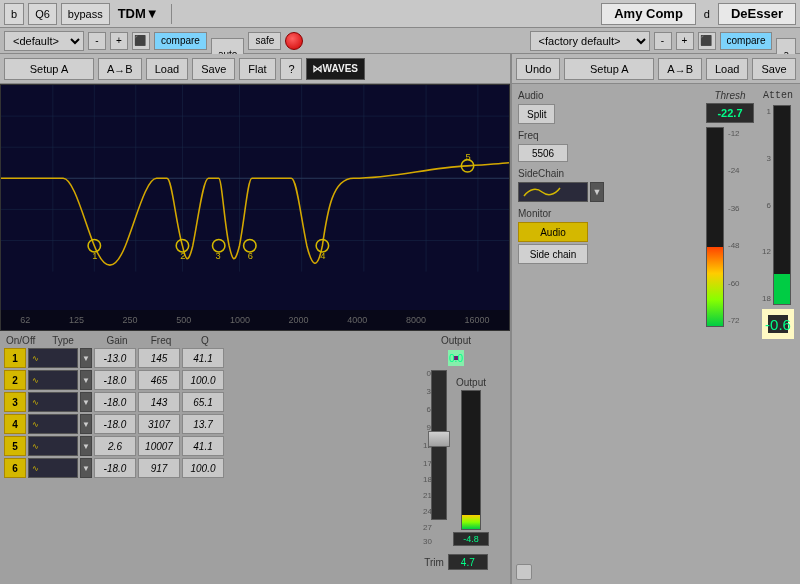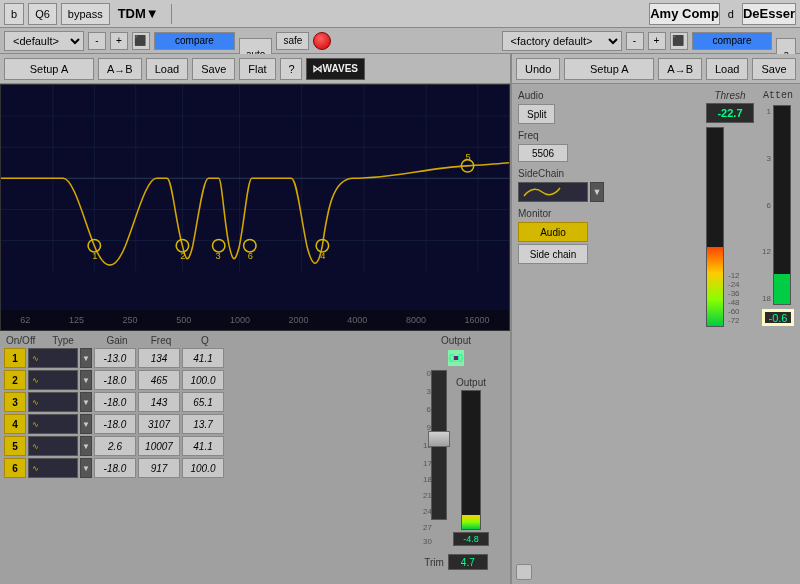--- a/index.html
+++ b/index.html
@@ -41,21 +41,21 @@
       width: 1px;
       background: #888;
       height: 20px;
       margin: 0 4px;
     }
     .plugin-name {
       font-size: 13px;
       font-weight: bold;
       background: #e8e8e8;
       border: 1px solid #888;
-      padding: 2px 0;
+      padding: 2px 12px;
       height: 22px;
       display: flex;
       align-items: center;
     }
 
     
     .second-bar {
       display: flex;
       align-items: center;
       background: #b8b8b8;
@@ -77,23 +77,23 @@
       border: 1px solid #888;
       width: 18px;
       height: 18px;
       font-size: 10px;
       cursor: pointer;
       display: flex;
       align-items: center;
       justify-content: center;
     }
     .compare-btn {
-      background: #3b82f6;
-      border: 1px solid #888;
-      padding: 2px 20px;
+      background: #7dd3fc;
+      border: 1px solid #888;
+      padding: 2px 6px;
       height: 18px;
       font-size: 10px;
       cursor: pointer;
       display: flex;
       align-items: center;
     }
     .auto-btn {
       background: #d0d0d0;
       border: 1px solid #888;
       padding: 10px 6px;
@@ -556,21 +556,21 @@
           <span class="eq-col-label" style="width:42px;">Q</span>
         </div>
 
         <div class="eq-row">
           <div class="band-btn">1</div>
           <div class="band-type">
             <span class="band-type-icon">∿</span>
           </div>
           <div class="band-dropdown">▼</div>
           <div class="band-value">-13.0</div>
-          <div class="band-value">134</div>
+          <div class="band-value">145</div>
           <div class="band-value">41.1</div>
         </div>
 
         <div class="eq-row">
           <div class="band-btn">2</div>
           <div class="band-type">
             <span class="band-type-icon">∿</span>
           </div>
           <div class="band-dropdown">▼</div>
           <div class="band-value">-18.0</div>
@@ -715,21 +715,21 @@
 
         <div style="display:flex;flex-direction:column;align-items:center;gap:2px;">
           <span style="font-size:10px;color:#333;font-style:italic;">Thresh</span>
           <div style="background:#2a2a2a;color:#00ff88;border:1px solid #555;font-size:11px;font-weight:bold;text-align:center;width:48px;height:20px;display:flex;align-items:center;justify-content:center;">-22.7</div>
         </div>
 
         <div style="display:flex;gap:4px;">
           <div style="position:relative;width:18px;height:200px;background:#1a1a1a;border:1px solid #555;overflow:hidden;">
             <div style="position:absolute;bottom:0;left:0;right:0;height:40%;background:linear-gradient(to top,#00cc44,#88ff00,#ffcc00,#ff4400);"></div>
           </div>
-          <div style="display:flex;flex-direction:column;justify-content:flex-end;height:200px;padding:2px 0;">
+          <div style="display:flex;flex-direction:column;justify-content:space-between;height:200px;padding:2px 0;">
             <span style="font-size:8px;color:#555;">-12</span>
             <span style="font-size:8px;color:#555;">-24</span>
             <span style="font-size:8px;color:#555;">-36</span>
             <span style="font-size:8px;color:#555;">-48</span>
             <span style="font-size:8px;color:#555;">-60</span>
             <span style="font-size:8px;color:#555;">-72</span>
           </div>
         </div>
       </div>
 
@@ -744,21 +744,21 @@
             <span style="font-size:8px;color:#555;">3</span>
             <span style="font-size:8px;color:#555;">6</span>
             <span style="font-size:8px;color:#555;">12</span>
             <span style="font-size:8px;color:#555;">18</span>
           </div>
           <div style="position:relative;width:18px;height:200px;background:#1a1a1a;border:1px solid #555;overflow:hidden;">
             <div style="position:absolute;bottom:0;left:0;right:0;height:15%;background:#00cc44;"></div>
           </div>
         </div>
 
-        <div style="background:#2a2a2a;color:#00ff88;border:3px solid #fef9c3;font-size:11px;text-align:center;width:32px;height:17px;display:flex;align-items:center;justify-content:center;align-self:center;">-0.6</div>
+        <div style="background:#2a2a2a;color:#00ff88;border:6px solid #fef9c3;font-size:15px;text-align:center;width:32px;height:30px;display:flex;align-items:center;justify-content:center;align-self:center;">-0.6</div>
       </div>
 
     </div>
 
     <div style="padding:4px;">
       <div style="width:16px;height:16px;background:#c8c8c8;border:1px solid #888;border-radius:2px;cursor:pointer;"></div>
     </div>
   </div>
 
 </div>

